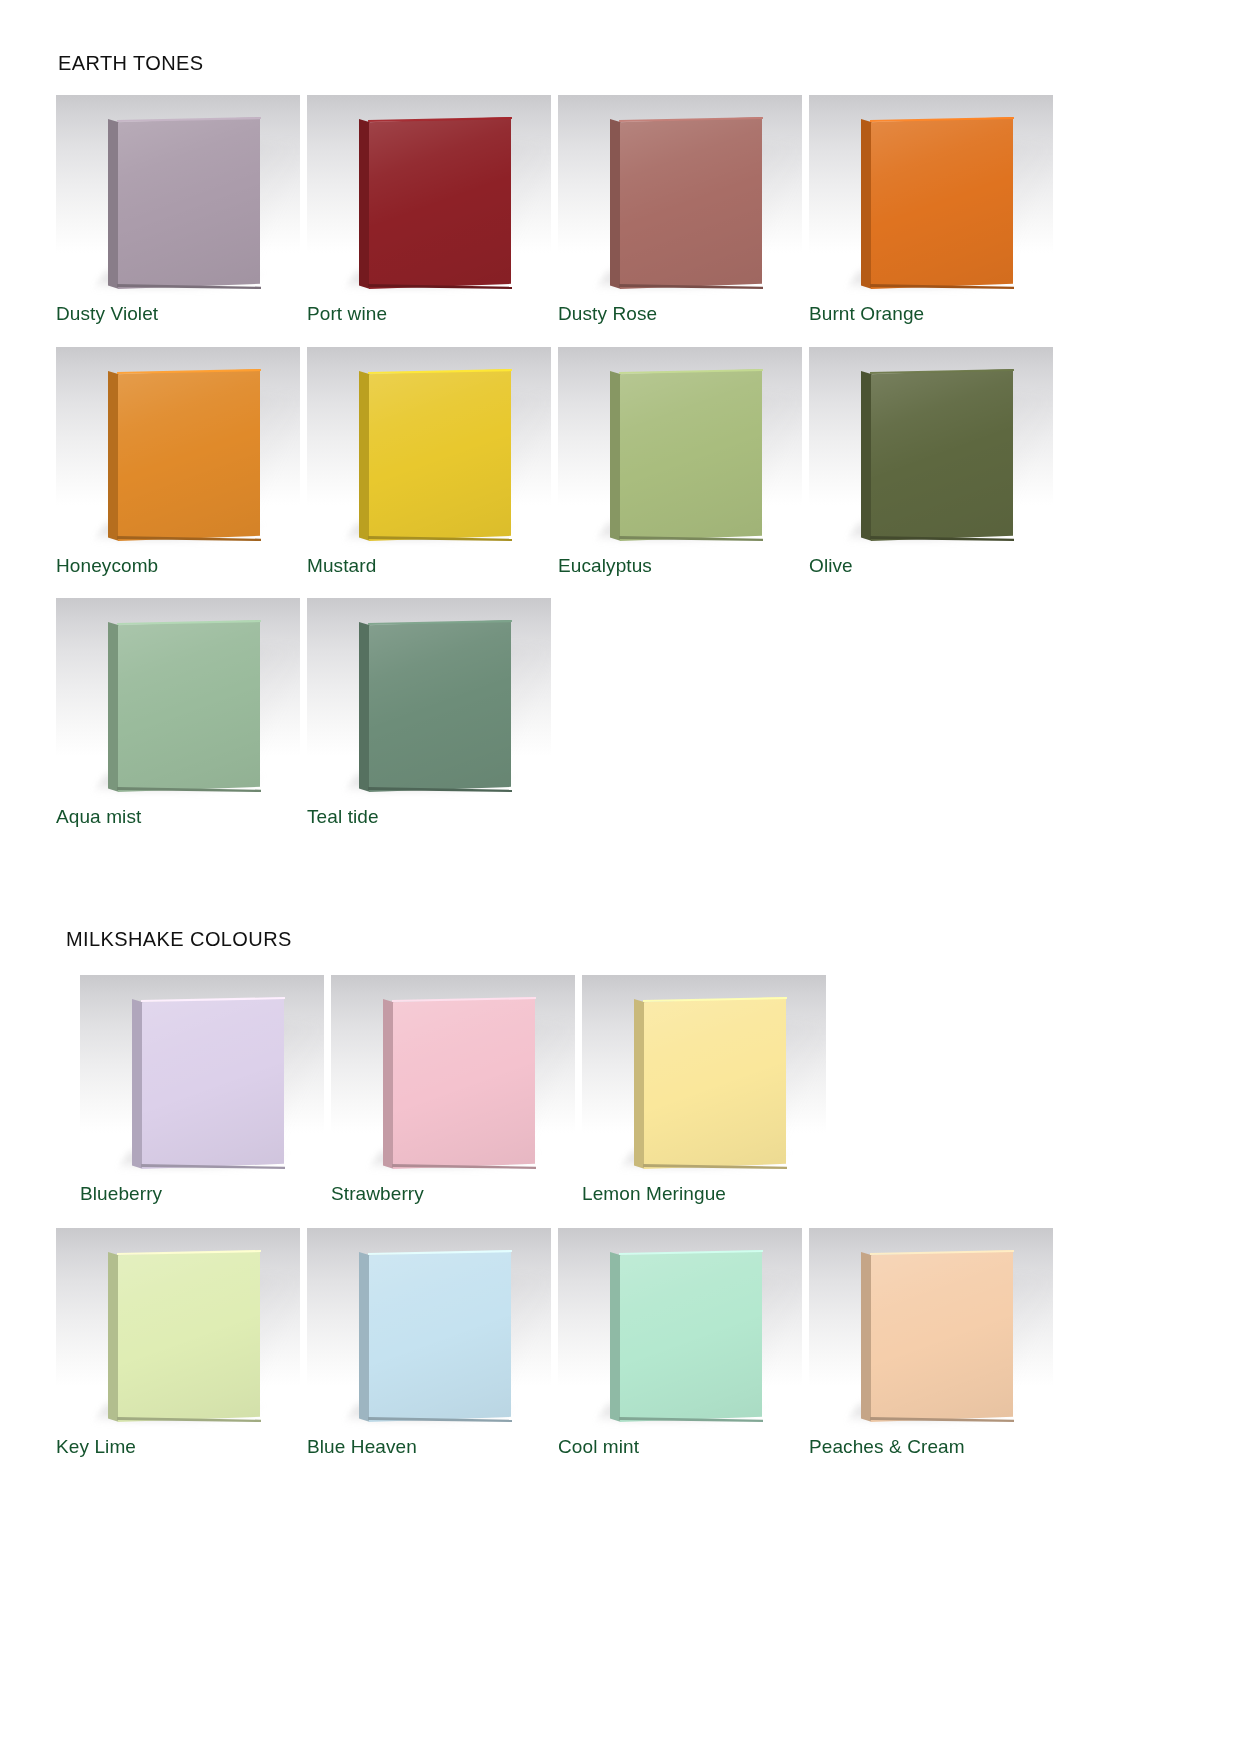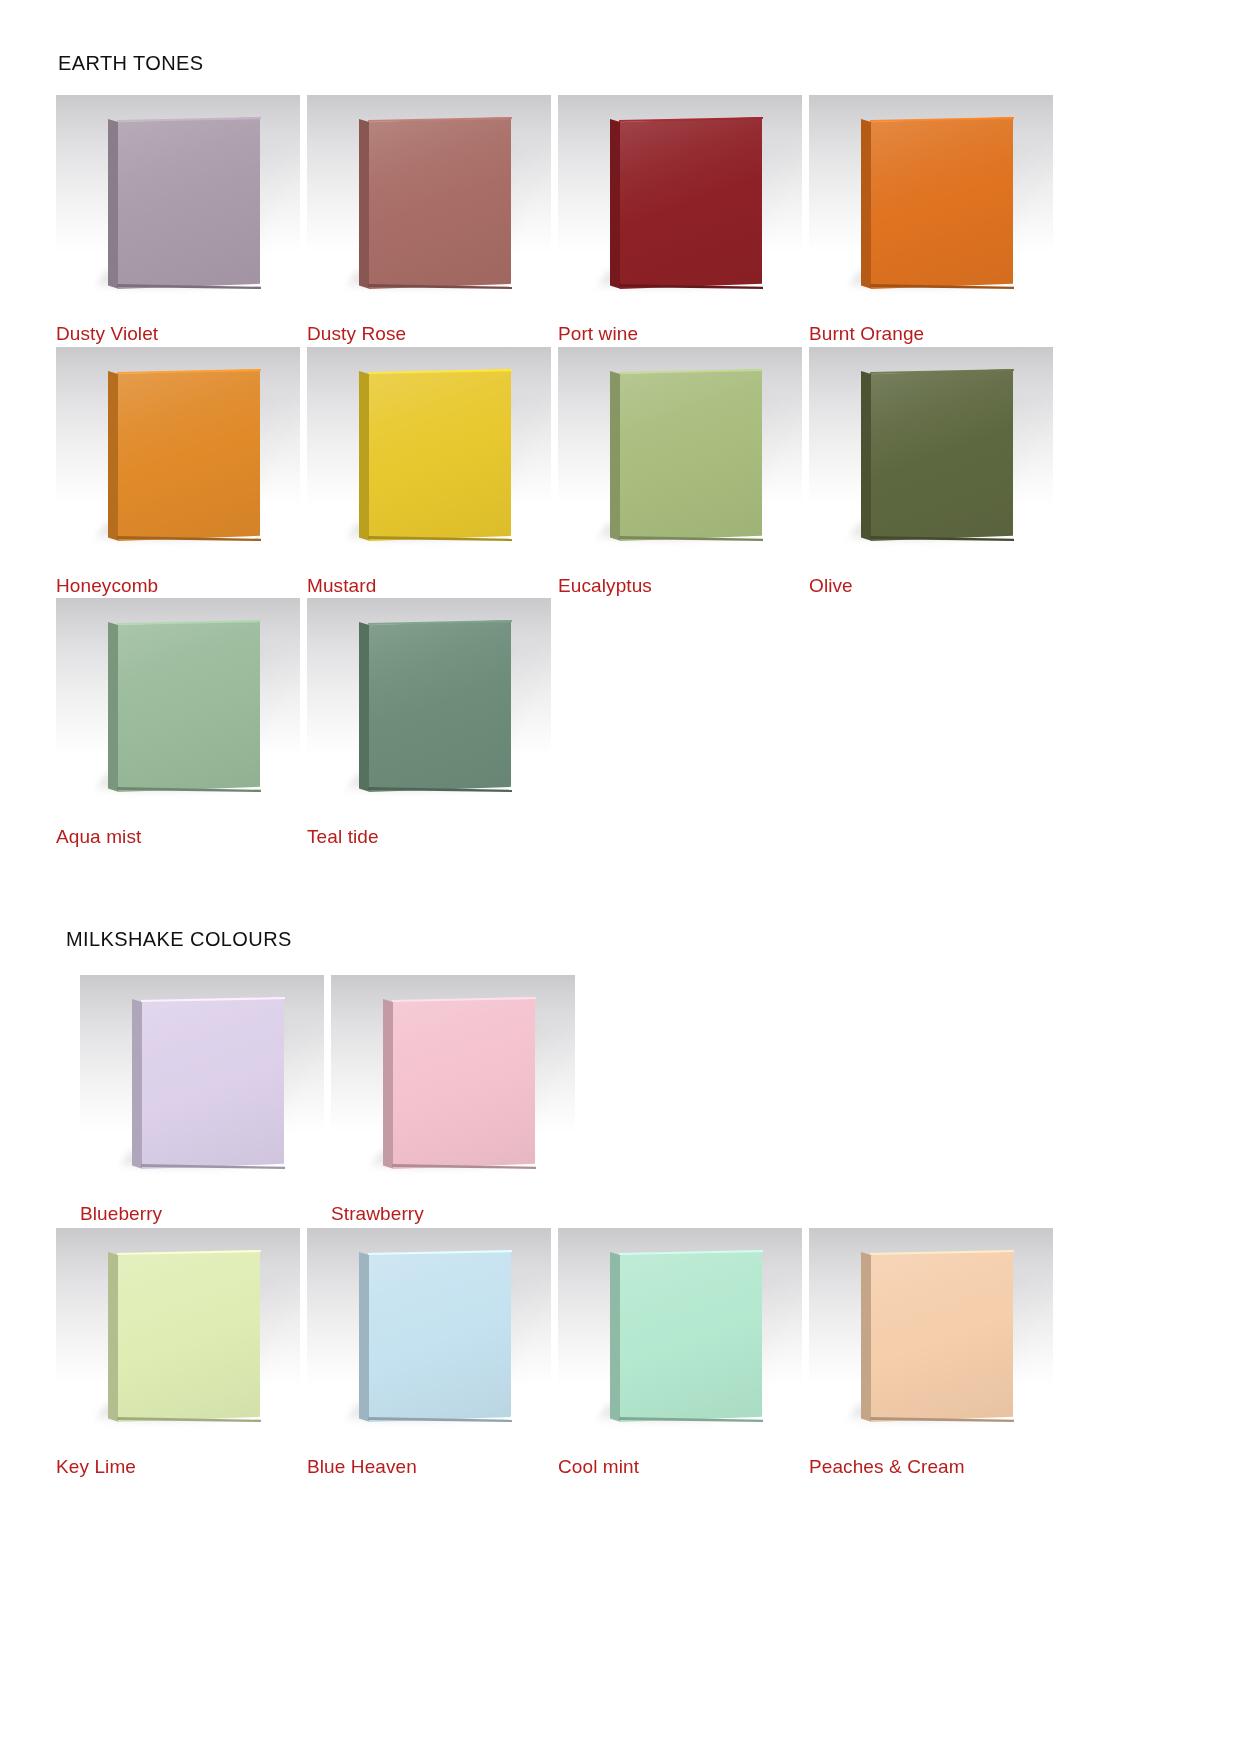--- a/index.html
+++ b/index.html
@@ -153,24 +153,24 @@
     bottom: 0px;
     width: 144px;
     height: 5px;
     clip-path: polygon(0% 0%, 100% 55%, 100% 100%, 0% 58%);
     background: var(--c);
     filter: brightness(0.72);
   }
 
   
   .swatch-label {
-    margin-top: 20px;
+    margin-top: 0;
     font-size: 19px;
     font-weight: 400;
-    color: #b91c1c;
+    color: #14532d;
     letter-spacing: 0.1px;
     white-space: nowrap;
     font-family: "Liberation Sans", sans-serif;
   }
 </style>
 </head>
 <body>
 
 <div class="page">
 
@@ -187,46 +187,46 @@
           <div class="panel-top"></div>
           <div class="panel-bottom"></div>
         </div>
       </div>
       <div class="swatch-label">Dusty Violet</div>
     </div>
     <div class="swatch-cell">
       <div class="swatch-stage">
         <div class="panel-shadow2"></div>
         <div class="panel-shadow"></div>
+        <div class="panel" style="--c: #8e2127;">
+          <div class="panel-edge"></div>
+          <div class="panel-face"></div>
+          <div class="panel-top"></div>
+          <div class="panel-bottom"></div>
+        </div>
+      </div>
+      <div class="swatch-label">Port wine</div>
+    </div>
+    <div class="swatch-cell">
+      <div class="swatch-stage">
+        <div class="panel-shadow2"></div>
+        <div class="panel-shadow"></div>
         <div class="panel" style="--c: #a86d66;">
           <div class="panel-edge"></div>
           <div class="panel-face"></div>
           <div class="panel-top"></div>
           <div class="panel-bottom"></div>
         </div>
       </div>
       <div class="swatch-label">Dusty Rose</div>
     </div>
     <div class="swatch-cell">
       <div class="swatch-stage">
         <div class="panel-shadow2"></div>
         <div class="panel-shadow"></div>
-        <div class="panel" style="--c: #8e2127;">
-          <div class="panel-edge"></div>
-          <div class="panel-face"></div>
-          <div class="panel-top"></div>
-          <div class="panel-bottom"></div>
-        </div>
-      </div>
-      <div class="swatch-label">Port wine</div>
-    </div>
-    <div class="swatch-cell">
-      <div class="swatch-stage">
-        <div class="panel-shadow2"></div>
-        <div class="panel-shadow"></div>
         <div class="panel" style="--c: #df7320;">
           <div class="panel-edge"></div>
           <div class="panel-face"></div>
           <div class="panel-top"></div>
           <div class="panel-bottom"></div>
         </div>
       </div>
       <div class="swatch-label">Burnt Orange</div>
     </div>
   </div>
@@ -337,20 +337,33 @@
         <div class="panel-shadow"></div>
         <div class="panel" style="--c: #f4c2ce;">
           <div class="panel-edge"></div>
           <div class="panel-face"></div>
           <div class="panel-top"></div>
           <div class="panel-bottom"></div>
         </div>
       </div>
       <div class="swatch-label">Strawberry</div>
     </div>
+    <div class="swatch-cell">
+      <div class="swatch-stage">
+        <div class="panel-shadow2"></div>
+        <div class="panel-shadow"></div>
+        <div class="panel" style="--c: #fae79b;">
+          <div class="panel-edge"></div>
+          <div class="panel-face"></div>
+          <div class="panel-top"></div>
+          <div class="panel-bottom"></div>
+        </div>
+      </div>
+      <div class="swatch-label">Lemon Meringue</div>
+    </div>
   </div>
 
   <div class="swatch-row" style="top:1228px; left:56px;">
     <div class="swatch-cell">
       <div class="swatch-stage">
         <div class="panel-shadow2"></div>
         <div class="panel-shadow"></div>
         <div class="panel" style="--c: #dfedb4;">
           <div class="panel-edge"></div>
           <div class="panel-face"></div>

